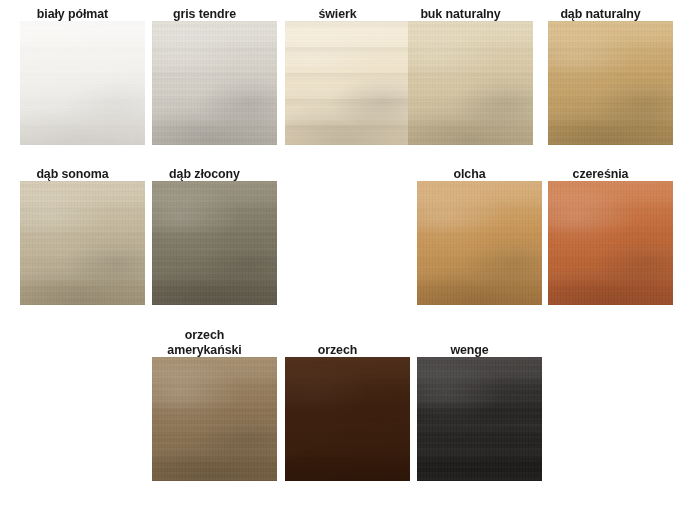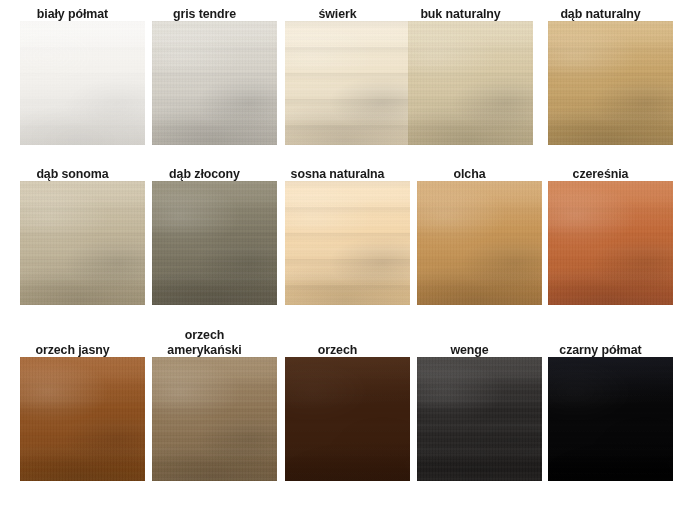--- a/index.html
+++ b/index.html
@@ -193,53 +193,33 @@
     <div class="swatch-cell" style="left: 152px; top: 166px;">
       <div class="swatch-label">dąb złocony</div>
       <div class="swatch-chip chip-fiber" style="height: 124px; width: 125px; background-image: linear-gradient(178deg, rgb(148, 141, 119) 0%, rgb(125, 119, 99) 38%, rgb(125, 119, 99) 68%, rgb(101, 95, 78) 100%); background-color: rgb(125, 119, 99);">
         <div class="sheen"></div>
         <div class="blotch"></div>
         <div class="grain-h2"></div>
         <div class="grain-h"></div>
         <div class="grain-v"></div>
       </div>
     </div>
-    <div class="swatch-cell" style="left: 285px; top: 166px;">
-      <div class="swatch-label">sosna naturalna</div>
-      <div class="swatch-chip chip-plank" style="height: 124px; width: 125px; background-image: linear-gradient(178deg, rgb(252, 231, 198) 0%, rgb(245, 216, 172) 38%, rgb(245, 216, 172) 68%, rgb(231, 196, 141) 100%); background-color: rgb(245, 216, 172);">
-        <div class="sheen"></div>
-        <div class="blotch"></div>
-        <div class="grain-h2"></div>
-        <div class="grain-h"></div>
-        <div class="grain-v"></div>
-      </div>
-    </div>
     <div class="swatch-cell" style="left: 548px; top: 166px;">
       <div class="swatch-label">czereśnia</div>
       <div class="swatch-chip chip-figured" style="height: 124px; width: 125px; background-image: linear-gradient(178deg, rgb(210, 127, 76) 0%, rgb(194, 104, 54) 38%, rgb(194, 104, 54) 68%, rgb(169, 82, 42) 100%); background-color: rgb(194, 104, 54);">
         <div class="sheen"></div>
         <div class="blotch"></div>
         <div class="grain-h2"></div>
         <div class="grain-h"></div>
         <div class="grain-v"></div>
       </div>
     </div>
     <div class="swatch-cell" style="left: 417px; top: 166px;">
       <div class="swatch-label">olcha</div>
       <div class="swatch-chip chip-figured" style="height: 124px; width: 125px; background-image: linear-gradient(178deg, rgb(216, 173, 118) 0%, rgb(199, 149, 85) 38%, rgb(199, 149, 85) 68%, rgb(173, 123, 63) 100%); background-color: rgb(199, 149, 85);">
-        <div class="sheen"></div>
-        <div class="blotch"></div>
-        <div class="grain-h2"></div>
-        <div class="grain-h"></div>
-        <div class="grain-v"></div>
-      </div>
-    </div>
-    <div class="swatch-cell" style="left: 20px; top: 342px;">
-      <div class="swatch-label">orzech jasny</div>
-      <div class="swatch-chip chip-figured" style="height: 124px; width: 125px; background-image: linear-gradient(178deg, rgb(164, 96, 44) 0%, rgb(141, 79, 29) 38%, rgb(141, 79, 29) 68%, rgb(120, 65, 15) 100%); background-color: rgb(141, 79, 29);">
         <div class="sheen"></div>
         <div class="blotch"></div>
         <div class="grain-h2"></div>
         <div class="grain-h"></div>
         <div class="grain-v"></div>
       </div>
     </div>
     <div class="swatch-cell" style="left: 152px; top: 327px;">
       <div class="swatch-label">orzech
 amerykański</div>
@@ -264,23 +244,13 @@
     <div class="swatch-cell" style="left: 417px; top: 342px;">
       <div class="swatch-label">wenge</div>
       <div class="swatch-chip chip-dark" style="height: 124px; width: 125px; background-image: linear-gradient(178deg, rgb(59, 56, 54) 0%, rgb(39, 37, 36) 38%, rgb(39, 37, 36) 68%, rgb(27, 25, 24) 100%); background-color: rgb(39, 37, 36);">
         <div class="sheen"></div>
         <div class="blotch"></div>
         <div class="grain-h2"></div>
         <div class="grain-h"></div>
         <div class="grain-v"></div>
       </div>
     </div>
-    <div class="swatch-cell" style="left: 548px; top: 342px;">
-      <div class="swatch-label">czarny półmat</div>
-      <div class="swatch-chip chip-solid" style="height: 124px; width: 125px; background-image: linear-gradient(178deg, rgb(16, 17, 24) 0%, rgb(7, 7, 8) 38%, rgb(7, 7, 8) 68%, rgb(0, 0, 0) 100%); background-color: rgb(7, 7, 8);">
-        <div class="sheen"></div>
-        <div class="blotch"></div>
-        <div class="grain-h2"></div>
-        <div class="grain-h"></div>
-        <div class="grain-v"></div>
-      </div>
-    </div>
   </div>
 
 </body></html>

